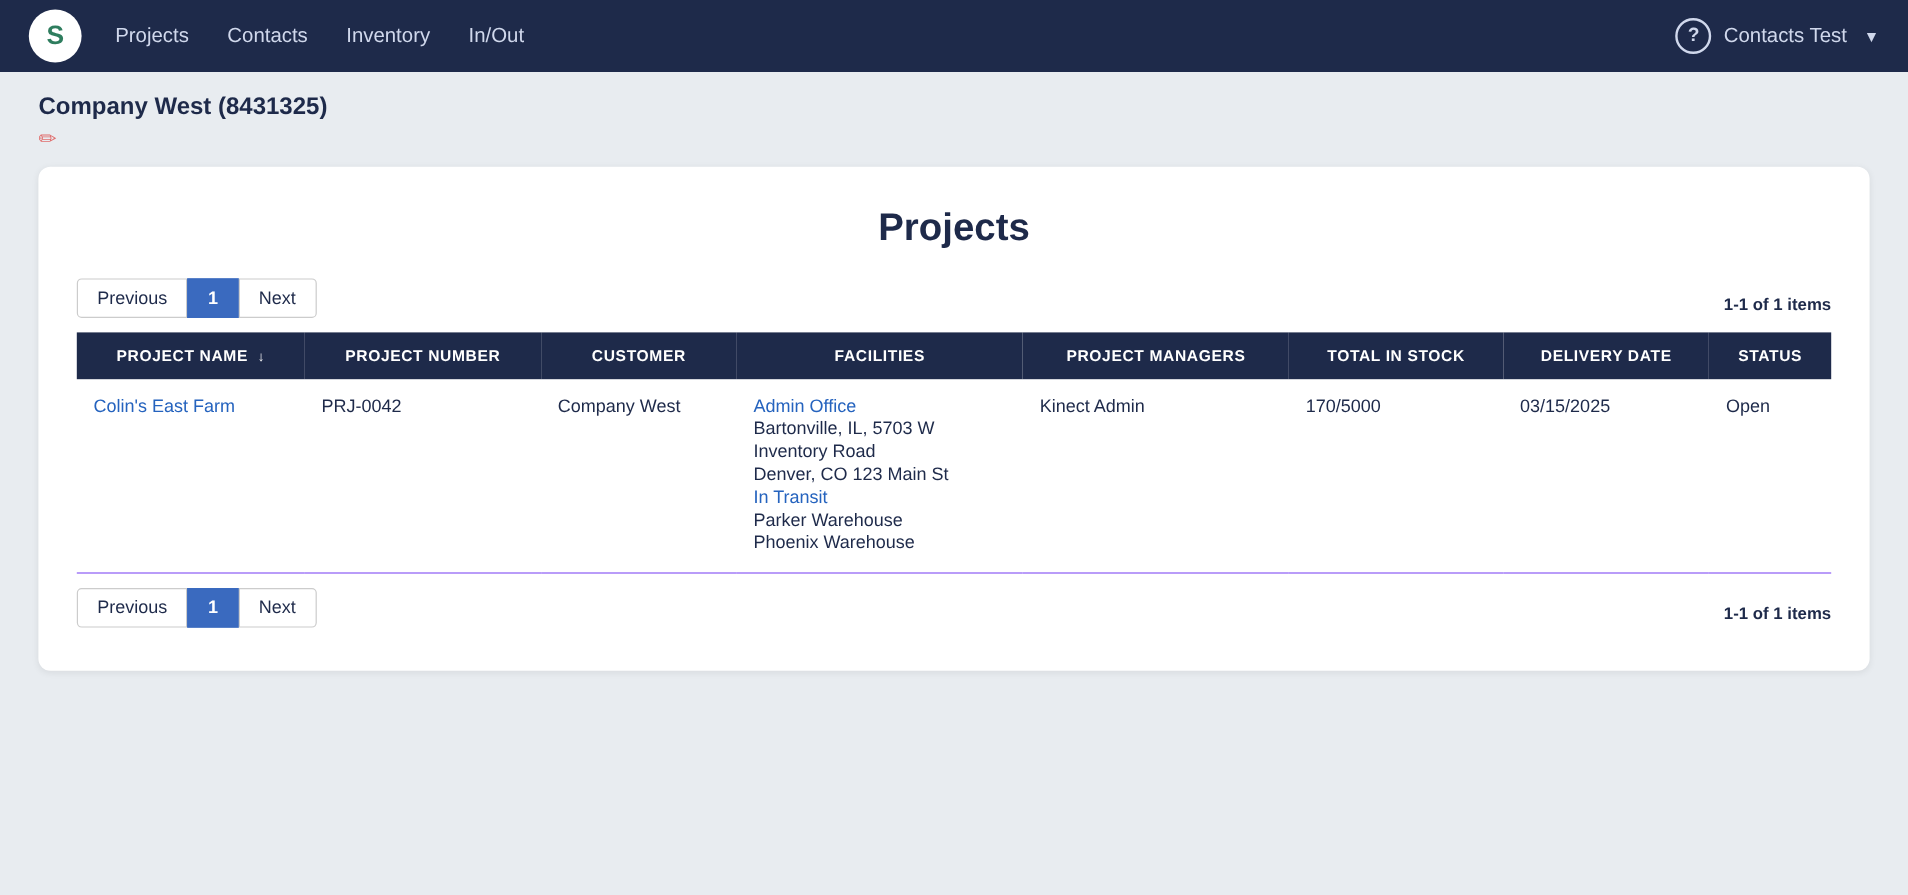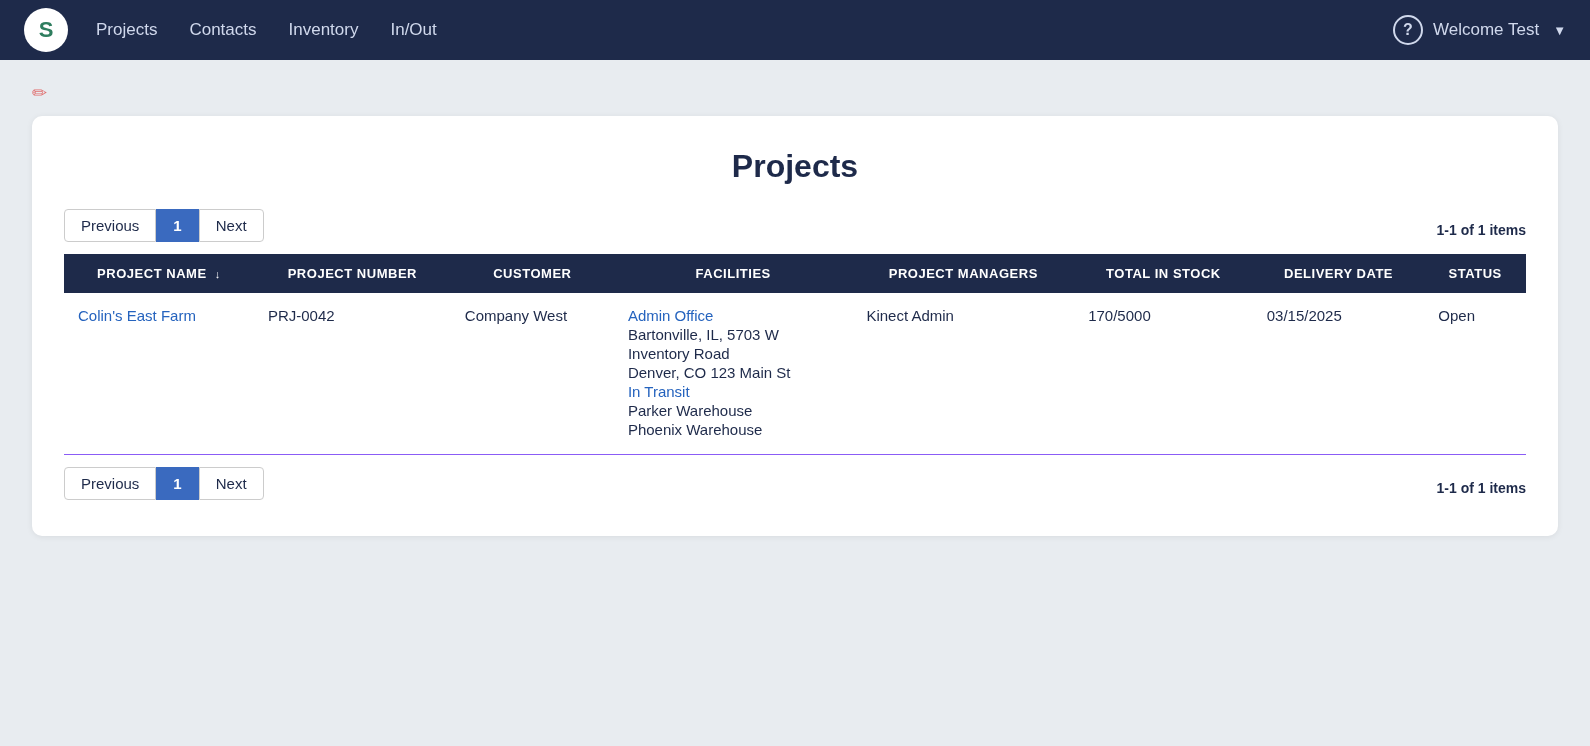--- a/index.html
+++ b/index.html
@@ -160,26 +160,27 @@
     <span class="nav-logo-letter">S</span>
   </div>
   <div class="nav-links">
     <a class="nav-link">Projects</a>
     <a class="nav-link">Contacts</a>
     <a class="nav-link">Inventory</a>
     <a class="nav-link">In/Out</a>
   </div>
   <div class="nav-right">
     <div class="help-icon">?</div>
-    <span class="welcome-text">Welcome Test</span>
+    <span class="welcome-text">Contacts Test</span>
     <span class="dropdown-arrow">▼</span>
   </div>
 </nav>
 
 <div class="subheader">
+  <div class="company-name">Company West (8431325)</div>
   <div class="company-address-row">
     <span class="edit-icon">✏</span>
   </div>
 </div>
 
 <div class="main-content">
   <div class="card">
     <div class="card-title">Projects</div>
 
     <div style="display:flex; align-items:center; margin-bottom:4px;">

